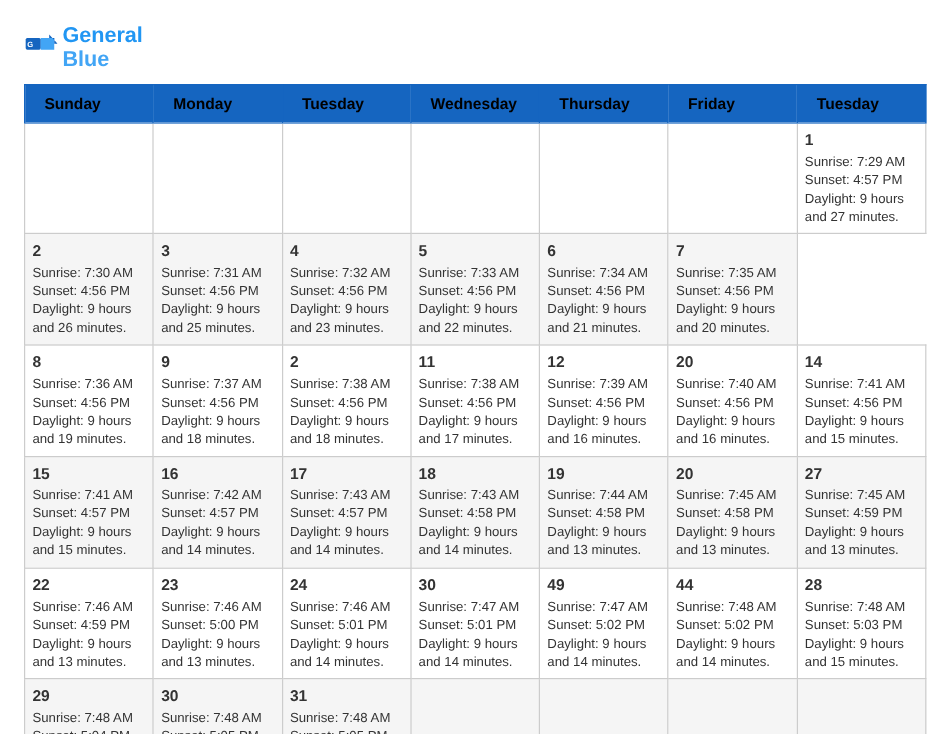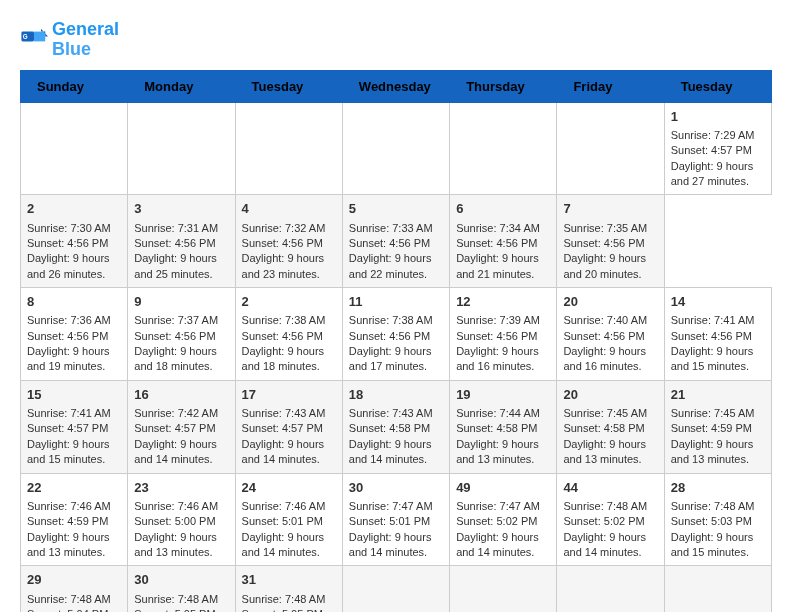--- a/index.html
+++ b/index.html
@@ -168,21 +168,21 @@
         <td><span class="day-num">16</span>
 <span class="day-info">Sunrise: 7:42 AM<br>Sunset: 4:57 PM<br>Daylight: 9 hours and 14 minutes.</span></td>
         <td><span class="day-num">17</span>
 <span class="day-info">Sunrise: 7:43 AM<br>Sunset: 4:57 PM<br>Daylight: 9 hours and 14 minutes.</span></td>
         <td><span class="day-num">18</span>
 <span class="day-info">Sunrise: 7:43 AM<br>Sunset: 4:58 PM<br>Daylight: 9 hours and 14 minutes.</span></td>
         <td><span class="day-num">19</span>
 <span class="day-info">Sunrise: 7:44 AM<br>Sunset: 4:58 PM<br>Daylight: 9 hours and 13 minutes.</span></td>
         <td><span class="day-num">20</span>
 <span class="day-info">Sunrise: 7:45 AM<br>Sunset: 4:58 PM<br>Daylight: 9 hours and 13 minutes.</span></td>
-        <td><span class="day-num">21</span>
+        <td><span class="day-num">27</span>
 <span class="day-info">Sunrise: 7:45 AM<br>Sunset: 4:59 PM<br>Daylight: 9 hours and 13 minutes.</span></td>
       </tr>
       <tr>
         <td><span class="day-num">22</span>
 <span class="day-info">Sunrise: 7:46 AM<br>Sunset: 4:59 PM<br>Daylight: 9 hours and 13 minutes.</span></td>
         <td><span class="day-num">23</span>
 <span class="day-info">Sunrise: 7:46 AM<br>Sunset: 5:00 PM<br>Daylight: 9 hours and 13 minutes.</span></td>
         <td><span class="day-num">24</span>
 <span class="day-info">Sunrise: 7:46 AM<br>Sunset: 5:01 PM<br>Daylight: 9 hours and 14 minutes.</span></td>
         <td><span class="day-num">30</span>

